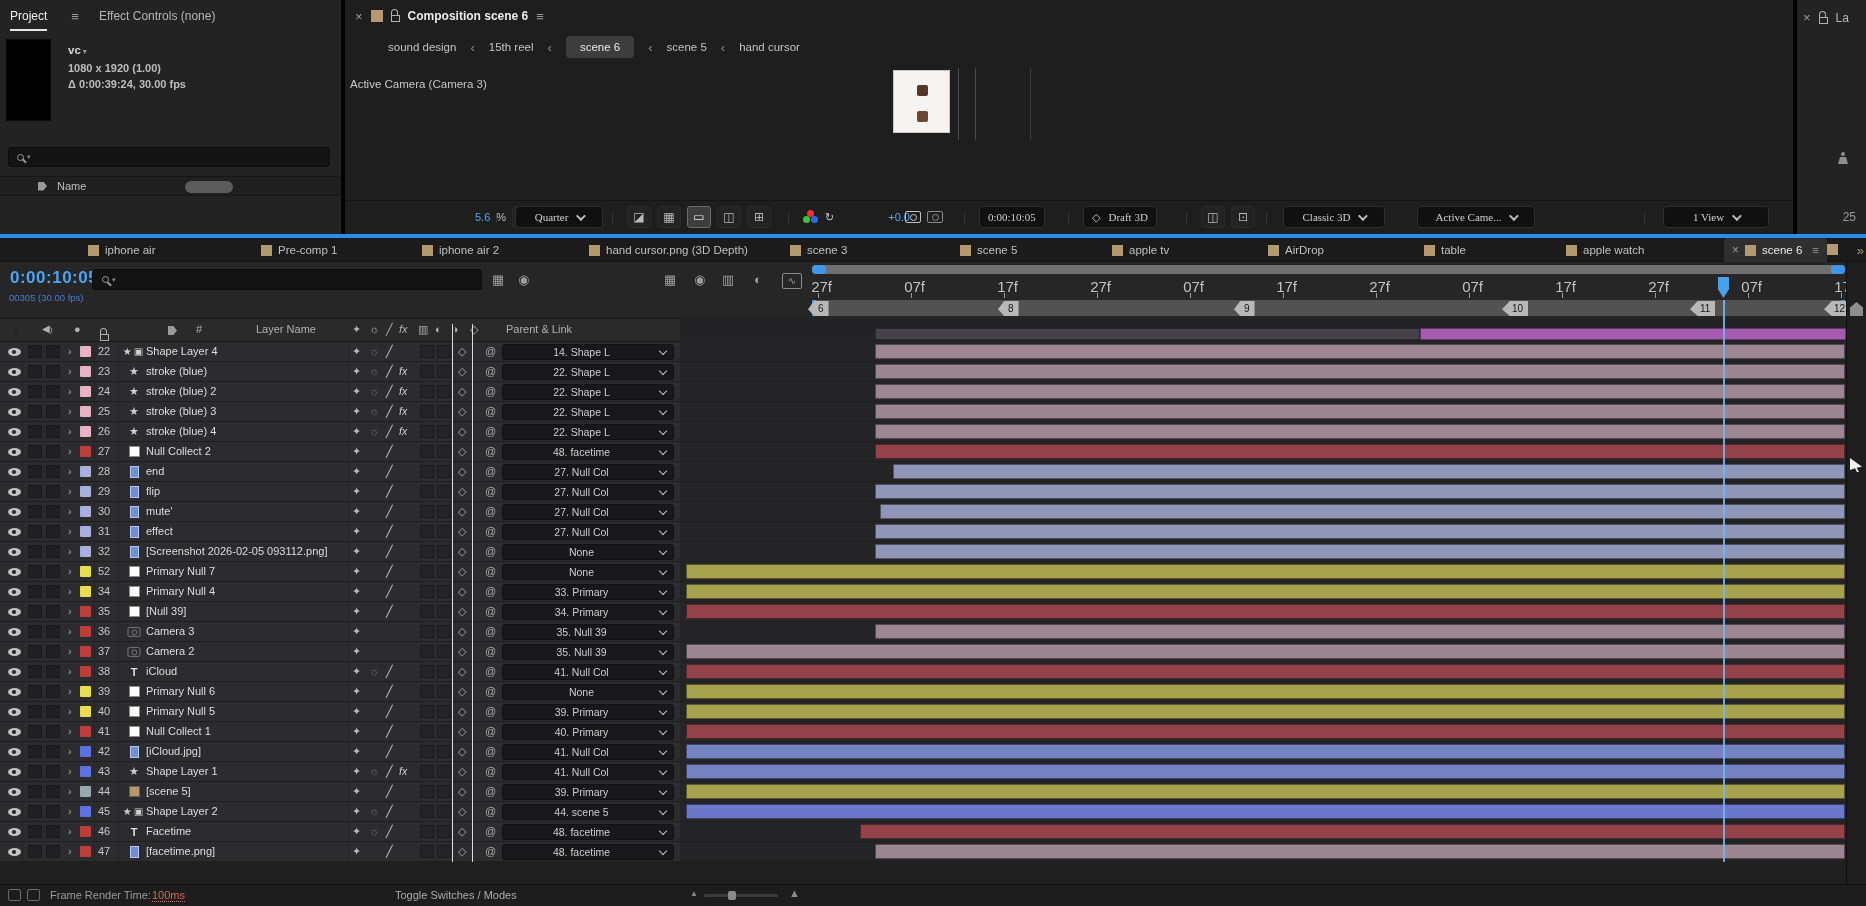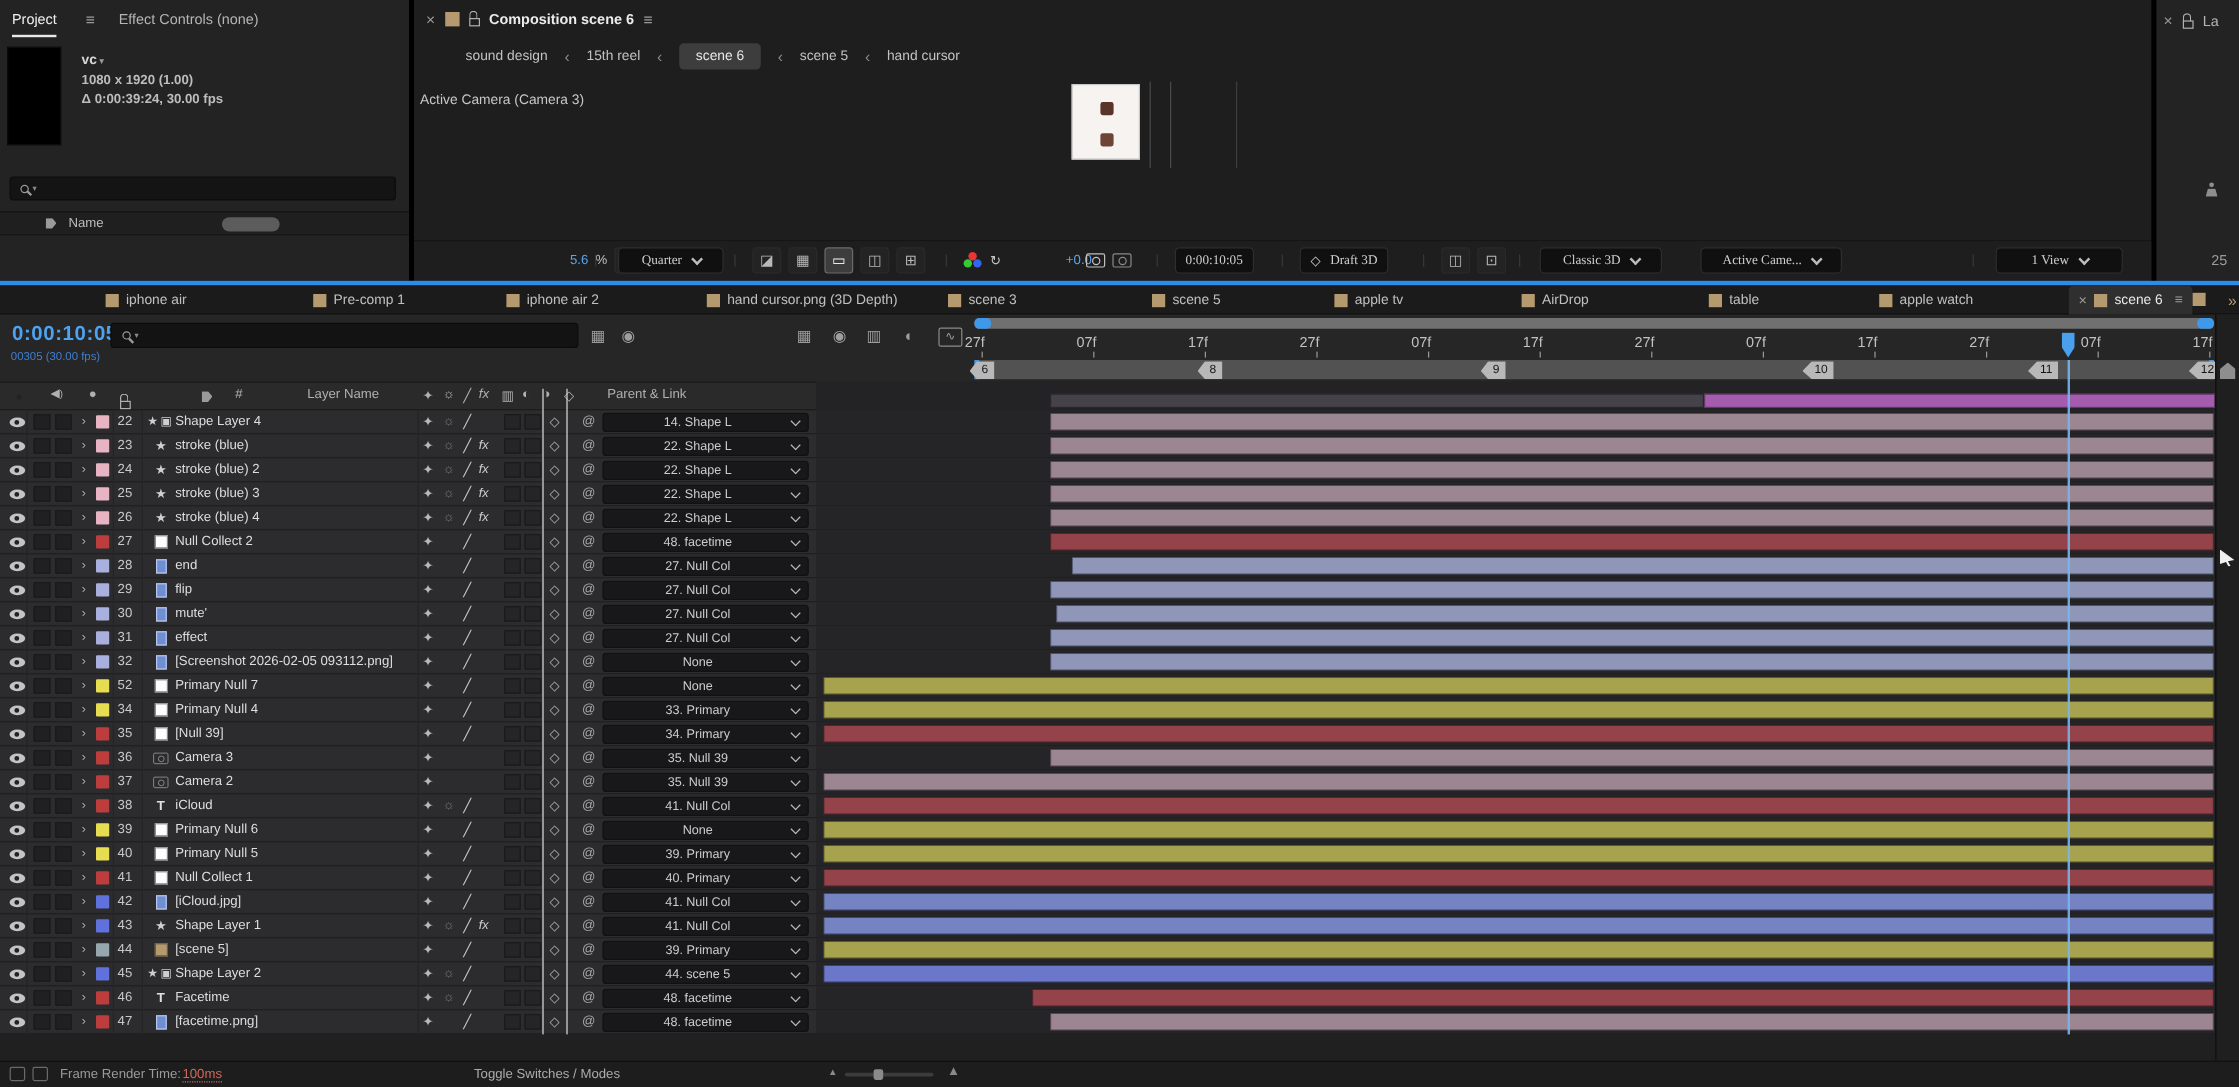--- a/index.html
+++ b/index.html
@@ -95,21 +95,21 @@
   .tl-search { position:absolute; left:92px; top:7px; width:390px; height:21px; background:#131313; border:1px solid #0c0c0c; border-radius:3px; display:flex; align-items:center; padding-left:9px; gap:3px; }
   .hicon { position:absolute; top:10px; color:#9e9e9e; font-size:13px; }
   .hi1{left:492px;} .hi2{left:518px;}
   .hi3{left:664px;} .hi4{left:694px;} .hi5{left:722px;} .hi6{left:754px;}
   .hi7{left:782px; width:20px; height:16px; border:1px solid #8a8a8a; border-radius:2px; font-size:10px; text-align:center; line-height:14px; top:11px;}
 
   .ruler { position:absolute; left:680px; top:0; width:1166px; height:56px; overflow:hidden; }
   .hscroll { position:absolute; left:132px; top:3px; width:1033px; height:9px; background:#707070; border-radius:4px; }
   .hscroll::before,.hscroll::after { content:''; position:absolute; top:0; width:14px; height:9px; background:#3f99e8; border-radius:4px; }
   .hscroll::before{ left:0; } .hscroll::after{ right:0; }
-  .rlabel { position:absolute; top:16px; width:28px; text-align:left; color:#c2c2c2; font-size:12px; }
+  .rlabel { position:absolute; top:16px; width:28px; text-align:right; color:#c2c2c2; font-size:15px; }
   .rtick { position:absolute; top:31px; width:1px; height:5px; background:#9a9a9a; }
   .workarea { position:absolute; left:132px; top:38px; width:1033px; height:16px; background:#525252; }
   .workarea::before,.workarea::after { content:''; position:absolute; top:0; width:4px; height:16px; background:#3f99e8; }
   .workarea::before{ left:0; } .workarea::after{ right:0; }
   .mk { position:absolute; top:39px; height:15px; background:#b8b8b8; color:#161616; font-size:10px; line-height:15px; padding:0 5px 0 10px; clip-path:polygon(0 55%,30% 0,100% 0,100% 100%,30% 100%); }
   .ph-handle { position:absolute; top:15px; width:11px; height:21px; background:#4aa0ec; clip-path:polygon(0 0,100% 0,100% 58%,50% 100%,0 58%); z-index:7; }
 
   .tl-colheader { position:absolute; left:0; top:80px; width:680px; height:24px; background:#2a2a2a; border-top:1px solid #191919; border-bottom:1px solid #191919; color:#b0b0b0; }
   .ch { position:absolute; top:4px; }
   .eye { width:13px; height:8px; border-radius:50%; background:#c4c4c4; position:relative; }

